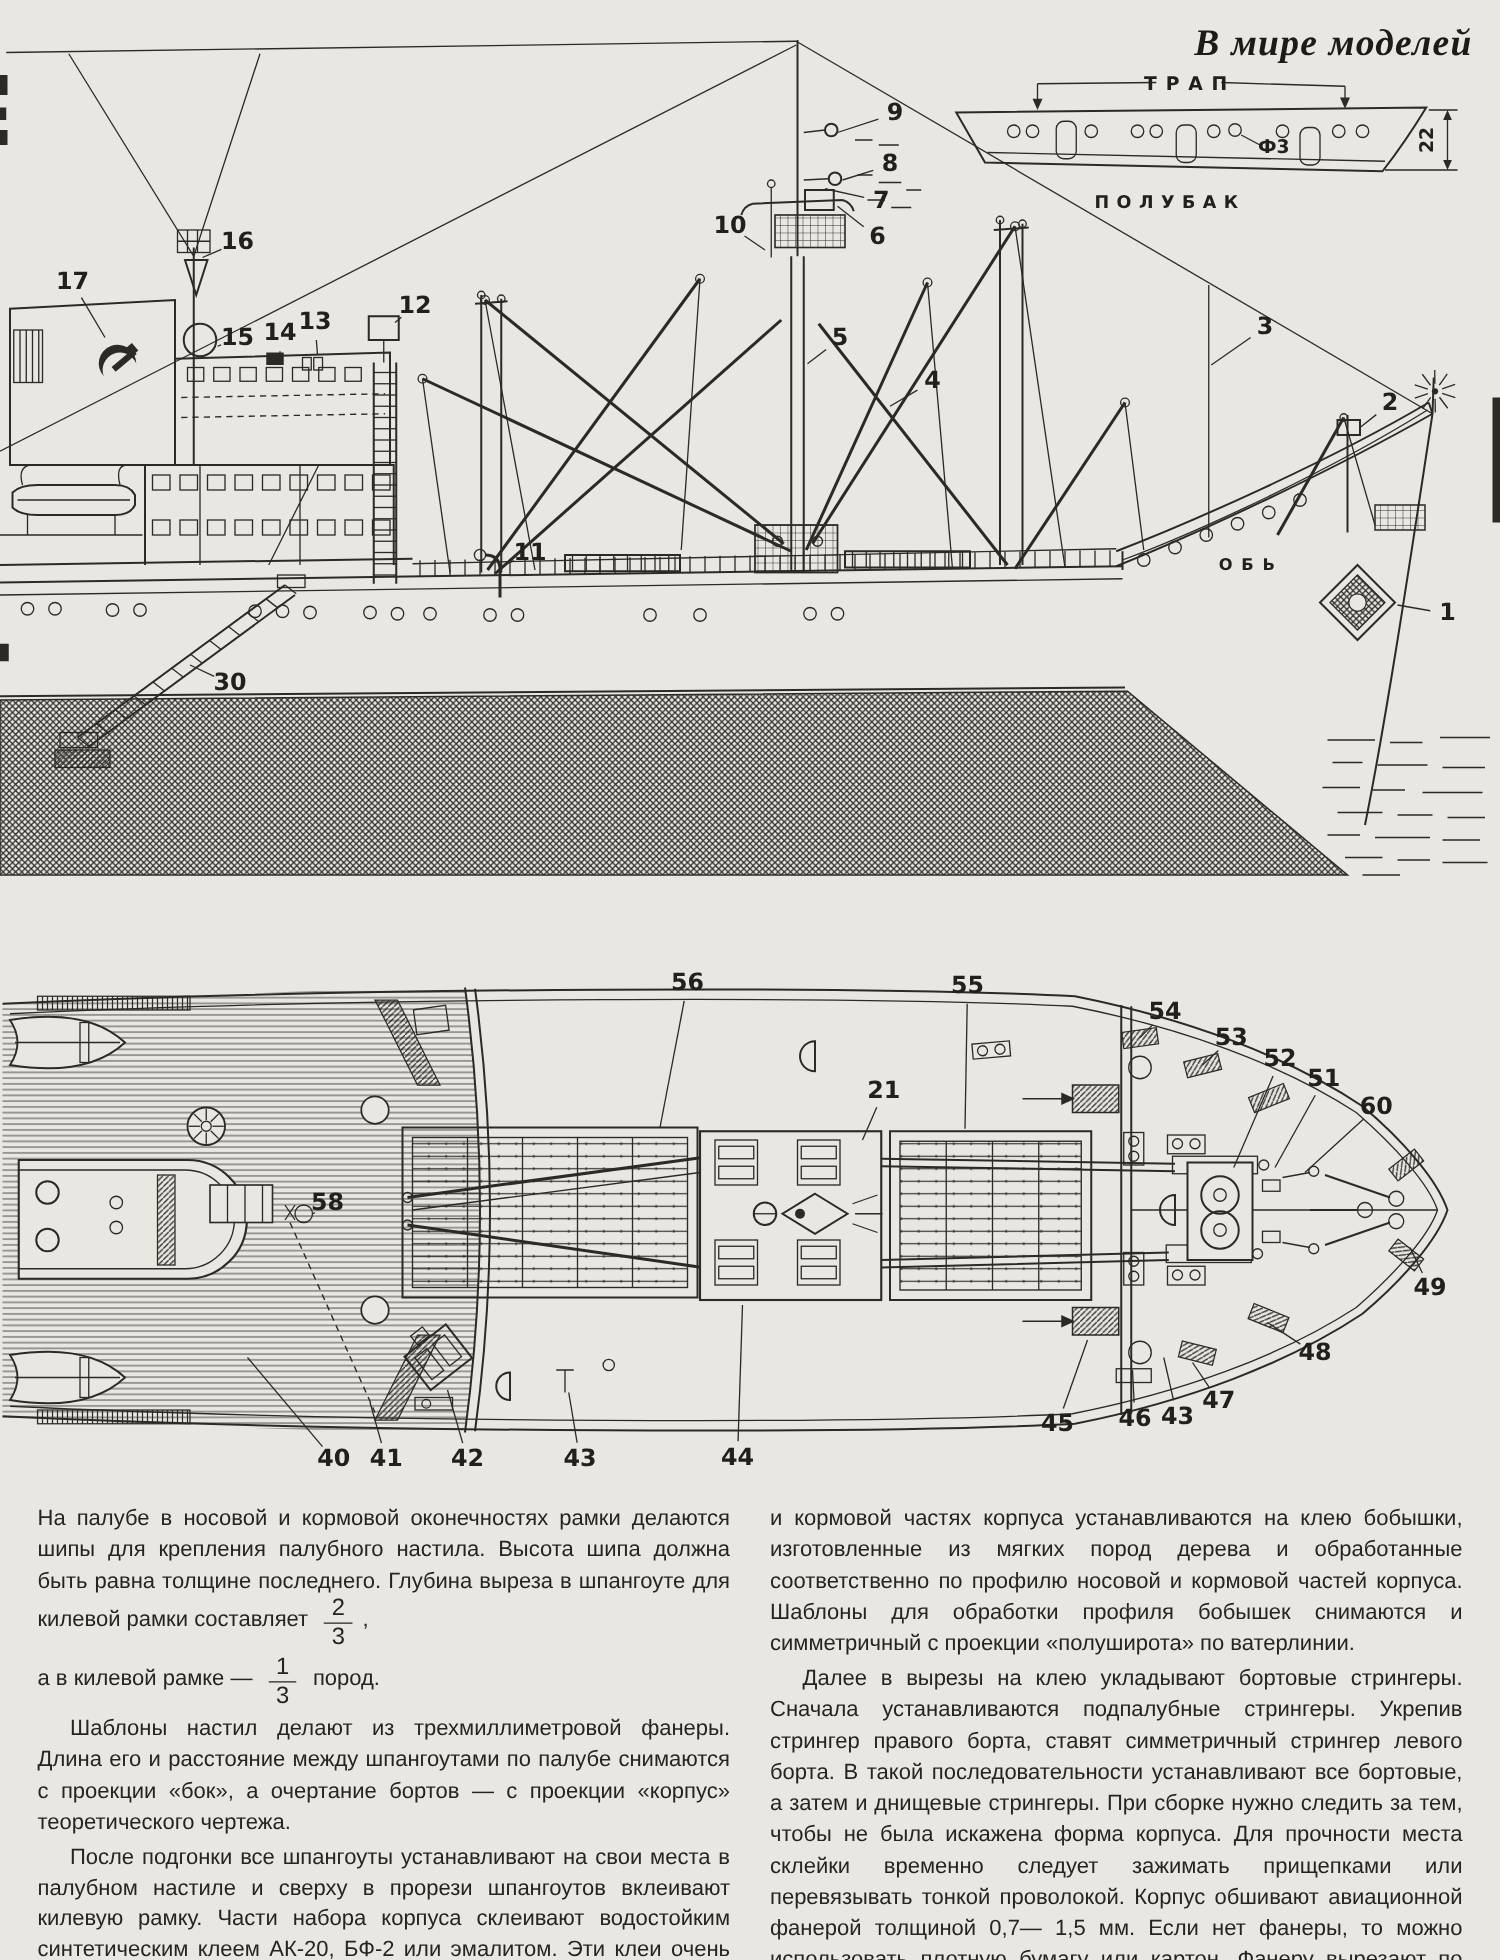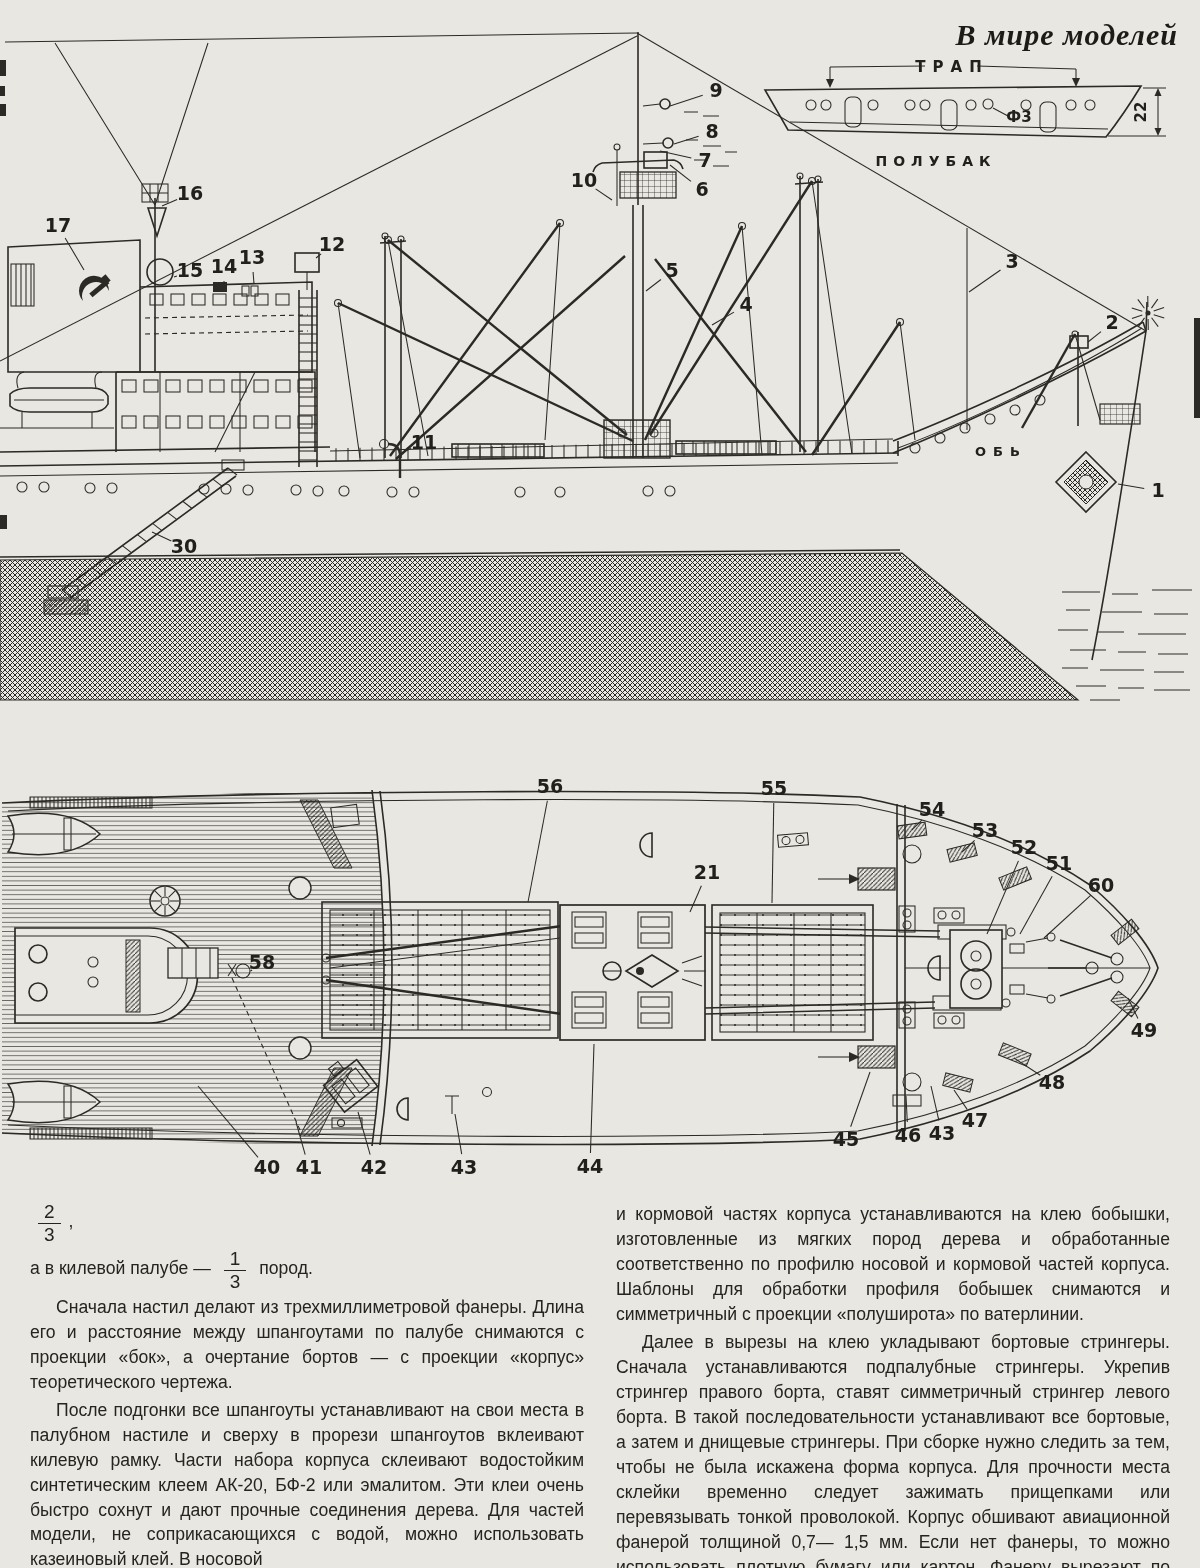--- a/index.html
+++ b/index.html
@@ -648,26 +648,26 @@
           <line x1="257.986123018785" y1="1157.2878563411648" x2="198" y2="1086" class="ld"></line>
           <text x="267" y="1168" class="co">40</text>
           <line x1="250.53075311273344" y1="971.0284728210866" x2="252" y2="970" class="ld"></line>
           <text x="262" y="963" class="co">58</text>
         </g>
     </g>
   </svg>
 
   <div id="article">
     <div class="col">
-      <p>
+      <p><span>На палубе в носовой и кормовой оконечностях рамки делаются шипы для крепления палубного настила. Высота шипа должна быть равна толщине последнего. Глубина выреза в шпангоуте для килевой рамки составляет</span>
         <span class="frac"><span class="fn">2</span><span class="fd">3</span></span><span>,</span></p>
-      <p class="frline"><span>а в килевой палубе —</span>
+      <p class="frline"><span>а в килевой рамке —</span>
         <span class="frac"><span class="fn">1</span><span class="fd">3</span></span>
         <span>пород.</span></p>
-      <p class="ind">Сначала настил делают из трехмиллиметровой фанеры. Длина его и расстояние между шпангоутами по палубе снимаются с проекции «бок», а очертание бортов — с проекции «корпус» теоретического чертежа.</p>
+      <p class="ind">Шаблоны настил делают из трехмиллиметровой фанеры. Длина его и расстояние между шпангоутами по палубе снимаются с проекции «бок», а очертание бортов — с проекции «корпус» теоретического чертежа.</p>
       <p class="ind">После подгонки все шпангоуты устанавливают на свои места в палубном настиле и сверху в прорези шпангоутов вклеивают килевую рамку. Части набора корпуса склеивают водостойким синтетическим клеем АК-20, БФ-2 или эмалитом. Эти клеи очень быстро сохнут и дают прочные соединения дерева. Для частей модели, не соприкасающихся с водой, можно использовать казеиновый клей. В носовой</p>
     </div>
     <div class="col">
       <p>и кормовой частях корпуса устанавливаются на клею бобышки, изготовленные из мягких пород дерева и обработанные соответственно по профилю носовой и кормовой частей корпуса. Шаблоны для обработки профиля бобышек снимаются и симметричный с проекции «полуширота» по ватерлинии.</p>
       <p class="ind">Далее в вырезы на клею укладывают бортовые стрингеры. Сначала устанавливаются подпалубные стрингеры. Укрепив стрингер правого борта, ставят симметричный стрингер левого борта. В такой последовательности устанавливают все бортовые, а затем и днищевые стрингеры. При сборке нужно следить за тем, чтобы не была искажена форма корпуса. Для прочности места склейки временно следует зажимать прищепками или перевязывать тонкой проволокой. Корпус обшивают авиационной фанерой толщиной 0,7— 1,5 мм. Если нет фанеры, то можно использовать плотную бумагу или картон. Фанеру вырезают по шаблонам из бумаги или картона. Куски обшивки соединяются между собой «на ус». В местах сильных изгибов слои фанеры могут</p>
     </div>
   </div>
 </div>
 
 </body></html>

